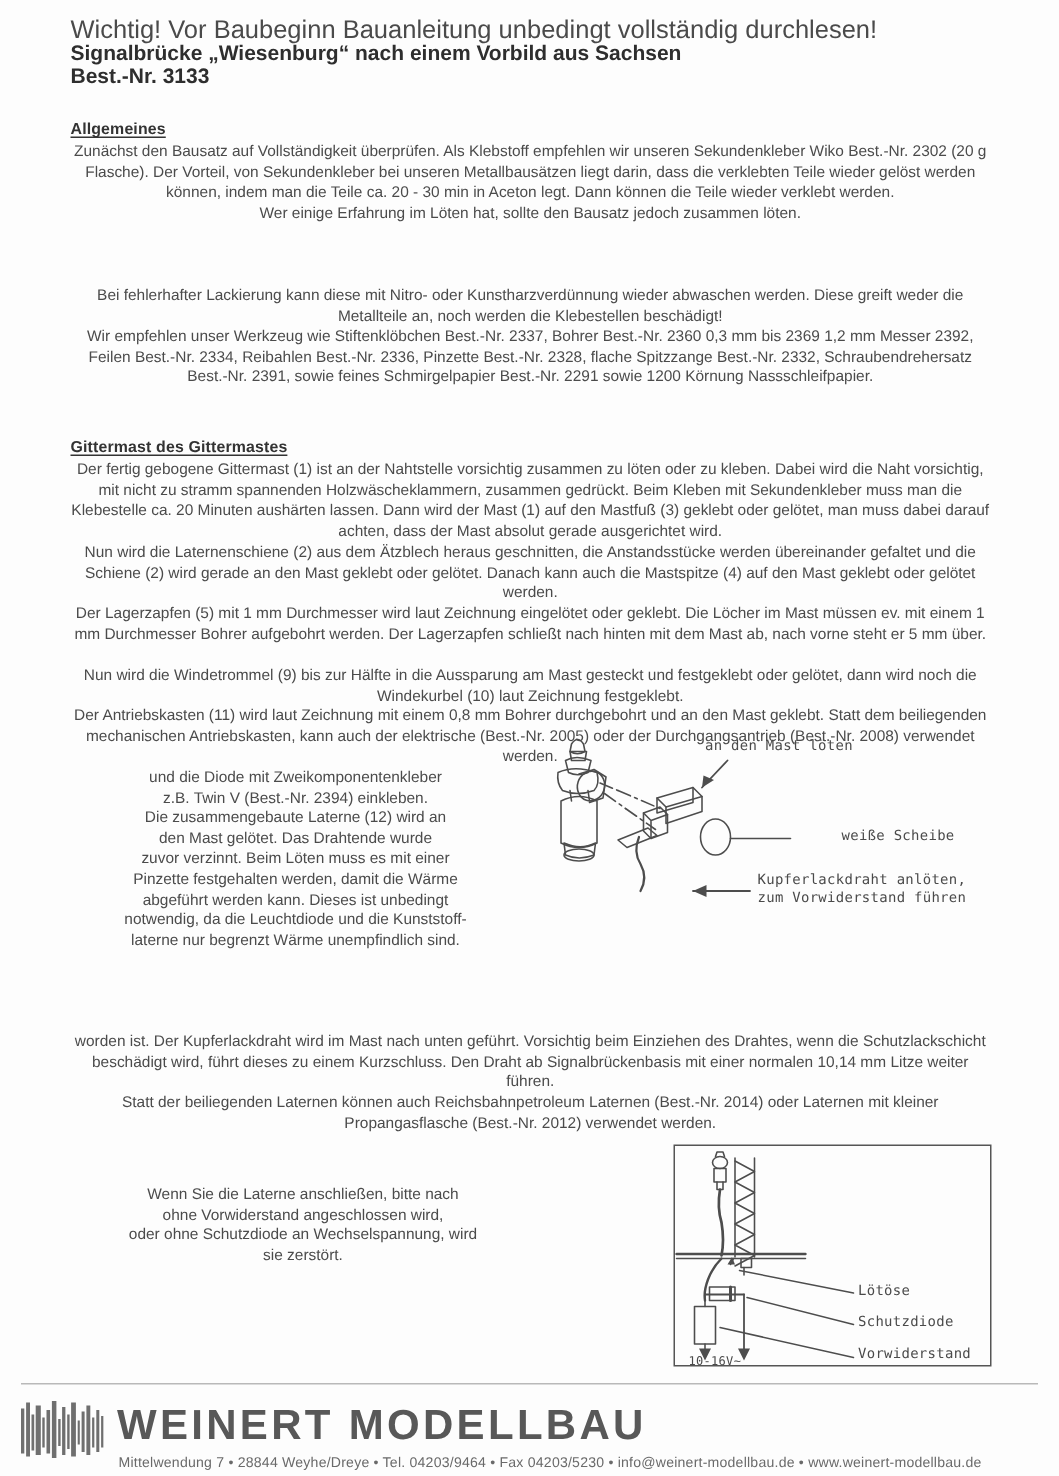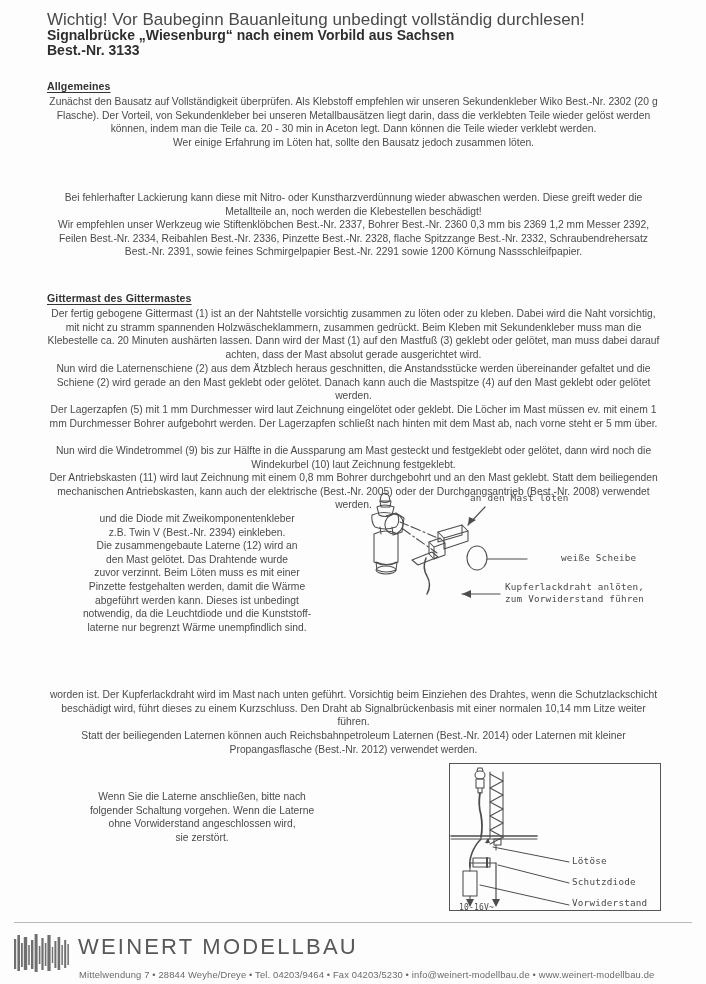--- a/index.html
+++ b/index.html
@@ -116,25 +116,25 @@
     position: absolute;
     left: 14px;
     top: 11px;
     width: 56px;
     height: 40px;
   }
   .brand {
     position: absolute;
     left: 78px;
     top: 12px;
-    font-size: 22px;
+    font-size: 28px;
     letter-spacing: 2.2px;
     color: #585858;
     font-family: "Liberation Sans", sans-serif;
-    font-weight: 400;
+    font-weight: 700;
   }
   .contact {
     position: absolute;
     left: 79px;
     top: 47px;
     font-size: 9.4px;
     color: #6a6a6a;
     letter-spacing: .15px;
     white-space: nowrap;
   }
@@ -175,22 +175,22 @@
     <p>abgeführt werden kann. Dieses ist unbedingt</p>
     <p>notwendig, da die Leuchtdiode und die Kunststoff-</p>
     <p>laterne nur begrenzt Wärme unempfindlich sind.</p>
   </div>
 
   <div class="body-block" style="left:47px; top:688px; width:613px;">worden ist. Der Kupferlackdraht wird im Mast nach unten geführt. Vorsichtig beim Einziehen des Drahtes, wenn die Schutzlackschicht beschädigt wird, führt dieses zu einem Kurzschluss. Den Draht ab Signalbrückenbasis mit einer normalen 10,14 mm Litze weiter führen.</div>
   <div class="body-block" style="left:47px; top:729px; width:613px;">Statt der beiliegenden Laternen können auch Reichsbahnpetroleum Laternen (Best.-Nr. 2014) oder Laternen mit kleiner Propangasflasche (Best.-Nr. 2012) verwendet werden.</div>
 
   <div class="body-block" style="left:47px; top:790px; width:310px;">
     <p>Wenn Sie die Laterne anschließen, bitte nach</p>
-    <p>folgender Schaltung vorgehen. Wenn die Laterne</p>
     <p>ohne Vorwiderstand angeschlossen wird,</p>
+    <p>oder ohne Schutzdiode an Wechselspannung, wird</p>
     <p>sie zerstört.</p>
   </div>
 
   <div class="fig-lantern">
     <svg width="312" height="122" viewBox="0 0 312 122">
       <g fill="none" stroke="#4d4d4d" stroke-width="1.05" stroke-linejoin="round" stroke-linecap="round">
 
         <path d="M31 14 q4 -6 8 0 l1 5 q-5 3 -10 0 z"></path>
         <path d="M30 19 l11 0 l-1 6 l-9 0 z"></path>
 

